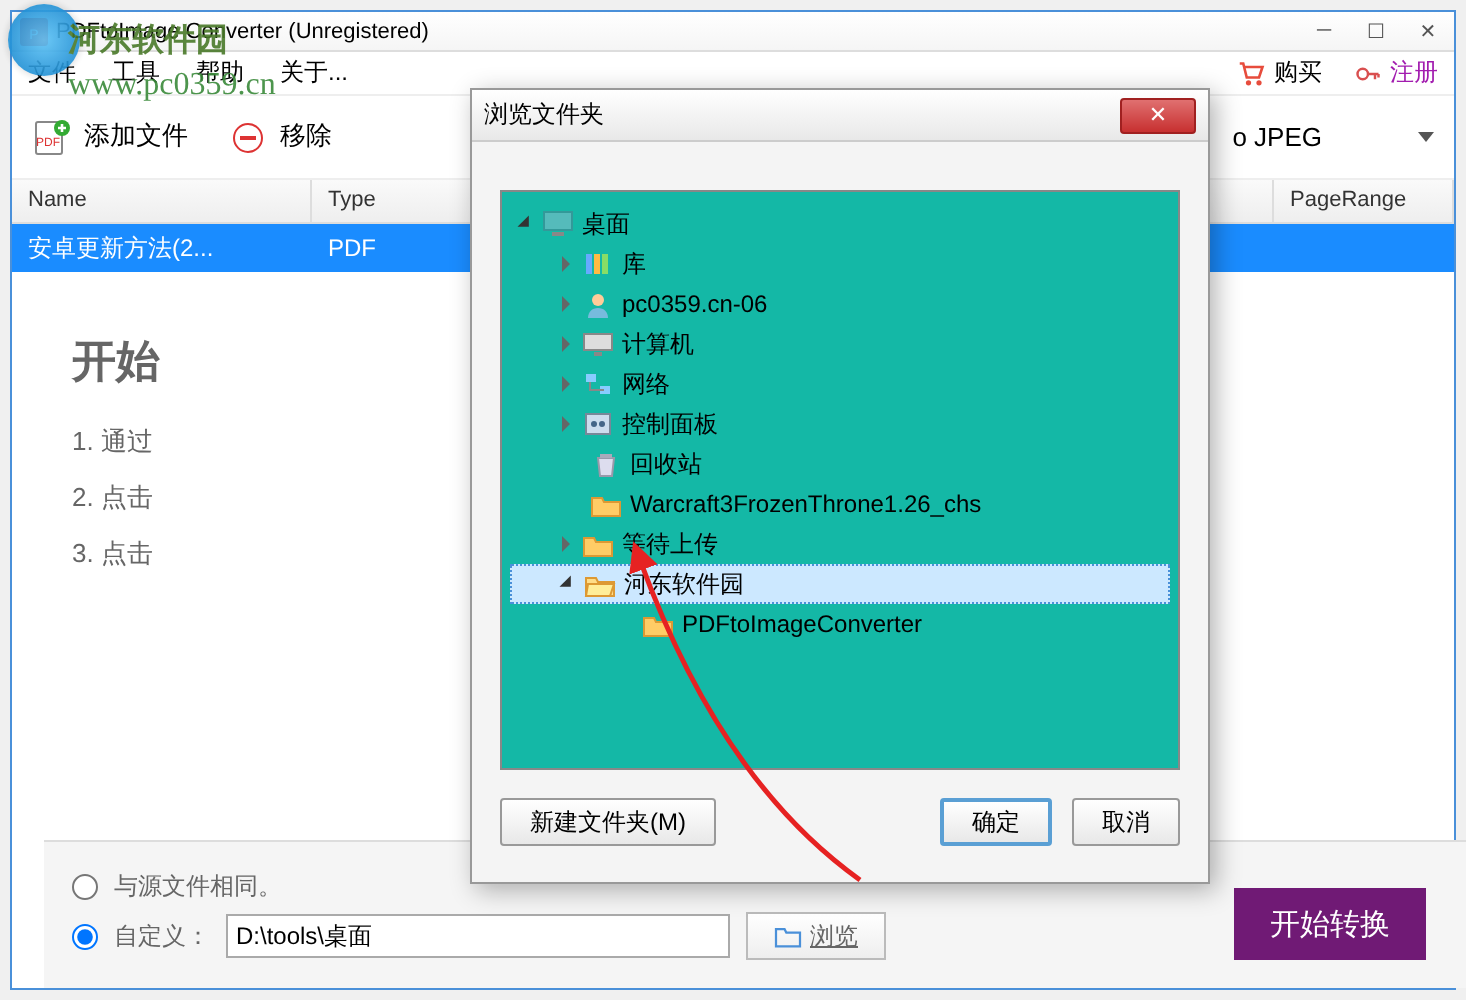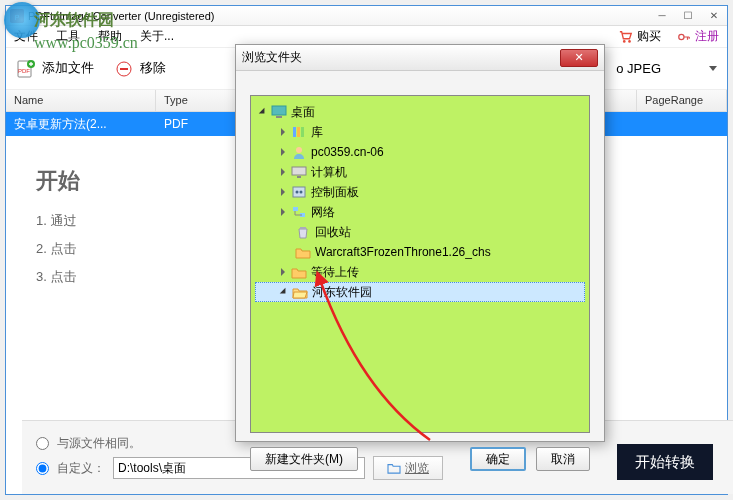--- a/index.html
+++ b/index.html
@@ -37,35 +37,35 @@
 .steps h2 { font-size: 22px; font-weight: 600; color: #666; margin-bottom: 16px; }
 .steps p { font-size: 13px; color: #666; margin: 10px 0; }
 
 .output-panel { position: absolute; left: 16px; bottom: 0; width: 100%; background: #f5f5f5; border-top: 1px solid #ddd; padding: 10px 14px; }
 .radio-row { display: flex; align-items: center; gap: 8px; font-size: 12px; color: #666; margin: 4px 0; }
 .radio-row input[type=radio] { width: 13px; height: 13px; }
 .path-input { width: 252px; height: 22px; border: 1px solid #aaa; padding: 0 4px; font-size: 12px; background: #fff; }
 .browse-btn { width: 70px; height: 24px; border: 1px solid #bbb; background: linear-gradient(#fff,#eee); font-size: 12px; display: flex; align-items: center; justify-content: center; gap: 4px; cursor: pointer; text-decoration: underline; }
 .folder-icon-sm { width: 14px; height: 12px; }
 
-.convert-btn { position: absolute; right: 14px; bottom: 14px; width: 96px; height: 36px; background: #0f172a; color: #fff; display: flex; align-items: center; justify-content: center; font-size: 15px; cursor: pointer; }
+.convert-btn { position: absolute; right: 14px; bottom: 14px; width: 96px; height: 36px; background: #701a75; color: #fff; display: flex; align-items: center; justify-content: center; font-size: 15px; cursor: pointer; }
 
 
 .watermark { position: absolute; left: 4px; top: 2px; pointer-events: none; opacity: 0.9; }
 .watermark .logo { display: flex; align-items: center; }
 .watermark .circle { width: 36px; height: 36px; border-radius: 50%; background: radial-gradient(#5cc3f7,#0a7cc7); box-shadow: 0 0 4px rgba(0,0,0,.2); }
 .watermark .txt { font-size: 16px; font-weight: bold; color: #4a7a2a; margin-left: -6px; }
 .watermark .url { font-size: 16px; color: #3a8a3a; font-family: Verdana; margin-left: 30px; margin-top: -4px; }
 
 
 .dialog { position: absolute; left: 235px; top: 44px; width: 370px; height: 398px; background: #f4f4f4; border: 1px solid #999; box-shadow: 3px 3px 12px rgba(0,0,0,.3); }
 .dlg-title { height: 26px; background: linear-gradient(#fff,#e8e8e8); border-bottom: 1px solid #ccc; display: flex; align-items: center; padding: 0 6px; font-size: 12px; }
 .dlg-close { margin-left: auto; width: 38px; height: 18px; background: linear-gradient(#e07070,#c73030); color: #fff; display: flex; align-items: center; justify-content: center; font-size: 11px; border-radius: 2px; border: 1px solid #a02020; cursor: pointer; }
 
-.tree-area { margin: 24px 14px 10px; height: 338px; border: 1px solid #888; background: #bef264; overflow: auto; padding: 6px 4px; font-size: 12px; }
+.tree-area { margin: 24px 14px 10px; height: 290px; border: 1px solid #888; background: #14b8a6; overflow: auto; padding: 6px 4px; font-size: 12px; }
 .tree-item { display: flex; align-items: center; gap: 4px; height: 20px; padding-left: 6px; cursor: pointer; }
 .tree-item.lvl1 { padding-left: 26px; }
 .tree-item.lvl2 { padding-left: 52px; }
 .tree-item.sel { background: #cce8ff; border: 1px dotted #4a90d9; }
 .tri { width: 0; height: 0; border-left: 4px solid #666; border-top: 4px solid transparent; border-bottom: 4px solid transparent; margin-right: 2px; }
 .tri.open { transform: rotate(45deg); border-left-color: #333; }
 .tree-icon { width: 16px; height: 14px; flex-shrink: 0; }
 
 .dlg-buttons { display: flex; gap: 10px; padding: 0 14px; align-items: center; margin-top: 14px; }
 .dlg-btn { height: 24px; padding: 0 14px; border: 1px solid #999; background: linear-gradient(#fff,#e8e8e8); font-size: 12px; border-radius: 2px; cursor: pointer; display: flex; align-items: center; }
@@ -226,36 +226,36 @@
       <span class="tri"></span>
       <svg class="tree-icon" viewBox="0 0 16 14">
           <rect x="1" y="2" width="14" height="8" fill="#ddd" stroke="#888"></rect>
           <rect x="6" y="11" width="4" height="2" fill="#888"></rect>
         </svg>
       <span>计算机</span>
     </div>
     <div class="tree-item lvl1">
       <span class="tri"></span>
       <svg class="tree-icon" viewBox="0 0 16 14">
+          <rect x="2" y="2" width="5" height="4" fill="#8cf"></rect>
+          <rect x="9" y="8" width="5" height="4" fill="#8cf"></rect>
+          <path d="M4 6v4h7" stroke="#888" fill="none"></path>
+        </svg>
+      <span>网络</span>
+    </div>
+    <div class="tree-item lvl1">
+      <span class="tri"></span>
+      <svg class="tree-icon" viewBox="0 0 16 14">
           <rect x="2" y="2" width="12" height="10" fill="#cde" stroke="#789"></rect>
           <circle cx="6" cy="7" r="1.5" fill="#468"></circle>
           <circle cx="10" cy="7" r="1.5" fill="#468"></circle>
         </svg>
       <span>控制面板</span>
     </div>
     <div class="tree-item lvl1">
-      <span class="tri"></span>
-      <svg class="tree-icon" viewBox="0 0 16 14">
-          <rect x="2" y="2" width="5" height="4" fill="#8cf"></rect>
-          <rect x="9" y="8" width="5" height="4" fill="#8cf"></rect>
-          <path d="M4 6v4h7" stroke="#888" fill="none"></path>
-        </svg>
-      <span>网络</span>
-    </div>
-    <div class="tree-item lvl1">
       <span style="width:10px"></span>
       <svg class="tree-icon" viewBox="0 0 16 14">
           <path d="M4 4h8l-1 9H5z" fill="#dde" stroke="#99a"></path>
           <rect x="5" y="2" width="6" height="2" fill="#aab"></rect>
         </svg>
       <span>回收站</span>
     </div>
     <div class="tree-item lvl1">
       <span style="width:10px"></span>
       <svg class="tree-icon" viewBox="0 0 16 14">
@@ -270,20 +270,27 @@
         </svg>
       <span>等待上传</span>
     </div>
     <div class="tree-item lvl1 sel">
       <span class="tri open"></span>
       <svg class="tree-icon" viewBox="0 0 16 14">
           <path d="M1 4h5l1 2h8v7H1z" fill="#fd8" stroke="#d93"></path>
           <path d="M2 7h13l-2 6H1z" fill="#fe9" stroke="#d93"></path>
         </svg>
       <span>河东软件园</span>
+    </div>
+    <div class="tree-item lvl2">
+      <span style="width:10px"></span>
+      <svg class="tree-icon" viewBox="0 0 16 14">
+          <path d="M1 4h5l1 2h8v7H1z" fill="#fc6" stroke="#d93"></path>
+        </svg>
+      <span>PDFtoImageConverter</span>
     </div>
   </div>
 
   <div class="dlg-buttons">
     <div class="dlg-btn">
         <span>新建文件夹(M)</span>
       </div>
     <div class="spacer"></div>
     <div class="dlg-btn primary">
         <span>确定</span>

